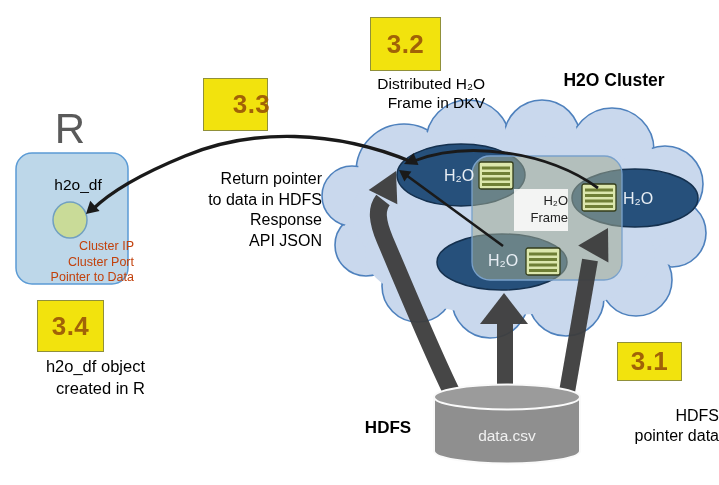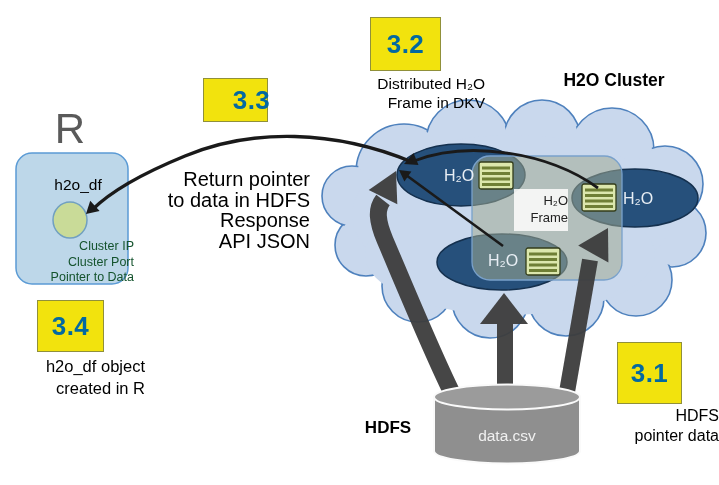--- a/index.html
+++ b/index.html
@@ -4,21 +4,21 @@
 <style>
   html,body{margin:0;padding:0;background:#ffffff;}
   .stage{
     position:relative;width:719px;height:485px;background:#ffffff;overflow:hidden;
     font-family:"Liberation Sans","DejaVu Sans",sans-serif;color:#000;
   }
   .stage svg{position:absolute;left:0;top:0;}
   .badge{
     position:absolute;background:#F2E30D;border:1.6px solid #90903a;
     display:flex;align-items:center;justify-content:center;
-    font-weight:bold;color:#0369a1;font-size:26px;letter-spacing:0.5px;
+    font-weight:bold;color:#a16207;font-size:26px;letter-spacing:0.5px;
     box-sizing:border-box;
   }
   .cap{position:absolute;text-align:center;}
   .cap div{white-space:nowrap;text-align:right;}
   .bold{font-weight:bold;}
   .nodelabel{
     position:absolute;width:60px;text-align:center;font-size:16px;color:#e8eef4;
   }
 </style>
 </head>
@@ -116,60 +116,60 @@
       <path d="M412,162 C335,130 252,128 185,156 C141,174 110,192 92,210" stroke="#1a1a1a" stroke-width="3.4" fill="none"></path>
       <polygon points="86,214 90.2,200.7 99.6,211.1" fill="#1a1a1a"></polygon>
     </g>
 
     <g>
       <path d="M434,397 L434,451 A73,12.5 0 0 0 580,451 L580,397" fill="#8F8F8F" stroke="#FAFAFA" stroke-width="2"></path>
       <ellipse cx="507" cy="397" rx="73" ry="12.5" fill="#9B9B9B" stroke="#FAFAFA" stroke-width="2"></ellipse>
     </g>
   </svg>
 
-  <div class="badge" style="left:617px;top:342px;width:65px;height:62px;">
+  <div class="badge" style="left:617px;top:342px;width:65px;height:39px;">
     <span>3.1</span>
   </div>
   <div class="badge" style="left:370px;top:17px;width:71px;height:54px;">
     <span>3.2</span>
   </div>
-  <div class="badge" style="left:203px;top:78px;width:65px;height:44px;padding-left:32px;">
+  <div class="badge" style="left:203px;top:78px;width:65px;height:53px;padding-left:32px;">
     <span>3.3</span>
   </div>
   <div class="badge" style="left:37px;top:300px;width:67px;height:52px;">
     <span>3.4</span>
   </div>
 
   <div class="cap bold" style="left:539px;top:70px;width:150px;font-size:17.5px;">H2O Cluster</div>
 
   <div class="cap" style="left:325px;top:74px;width:160px;font-size:15.5px;line-height:19px;">
     <div>Distributed H₂O</div>
     <div>Frame in DKV</div>
   </div>
 
-  <div class="cap" style="left:140px;top:169px;width:170px;font-size:20px;line-height:20.5px;">
+  <div class="cap" style="left:152px;top:169px;width:170px;font-size:16px;line-height:20.5px;">
     <div>Return pointer</div>
     <div>to data in HDFS</div>
     <div>Response</div>
     <div>API JSON</div>
   </div>
 
   <div class="cap" style="left:-5px;top:356px;width:150px;font-size:16.5px;line-height:21.5px;">
     <div>h2o_df object</div>
     <div>created in R</div>
   </div>
 
   <div class="cap" style="left:589px;top:406px;width:130px;font-size:16px;line-height:19.5px;">
     <div>HDFS</div>
     <div>pointer data</div>
   </div>
 
   <div class="cap" style="left:40px;top:107px;width:60px;font-size:42px;color:#5A5A5A;line-height:44px;">R</div>
   <div class="cap" style="left:16px;top:176px;width:124px;font-size:15.5px;">h2o_df</div>
-  <div class="cap" style="left:10px;top:239px;width:124px;font-size:12.5px;line-height:15.5px;color:#14532d;">
+  <div class="cap" style="left:10px;top:239px;width:124px;font-size:12.5px;line-height:15.5px;color:#c2410c;">
     <div>Cluster IP</div>
     <div>Cluster Port</div>
     <div>Pointer to Data</div>
   </div>
 
   <div class="nodelabel" style="left:429px;top:167px;">H₂O</div>
   <div class="nodelabel" style="left:608px;top:190px;">H₂O</div>
   <div class="nodelabel" style="left:473px;top:252px;">H₂O</div>
 
   <div class="cap" style="left:514px;top:192px;width:54px;font-size:13px;line-height:17px;color:#222;">

